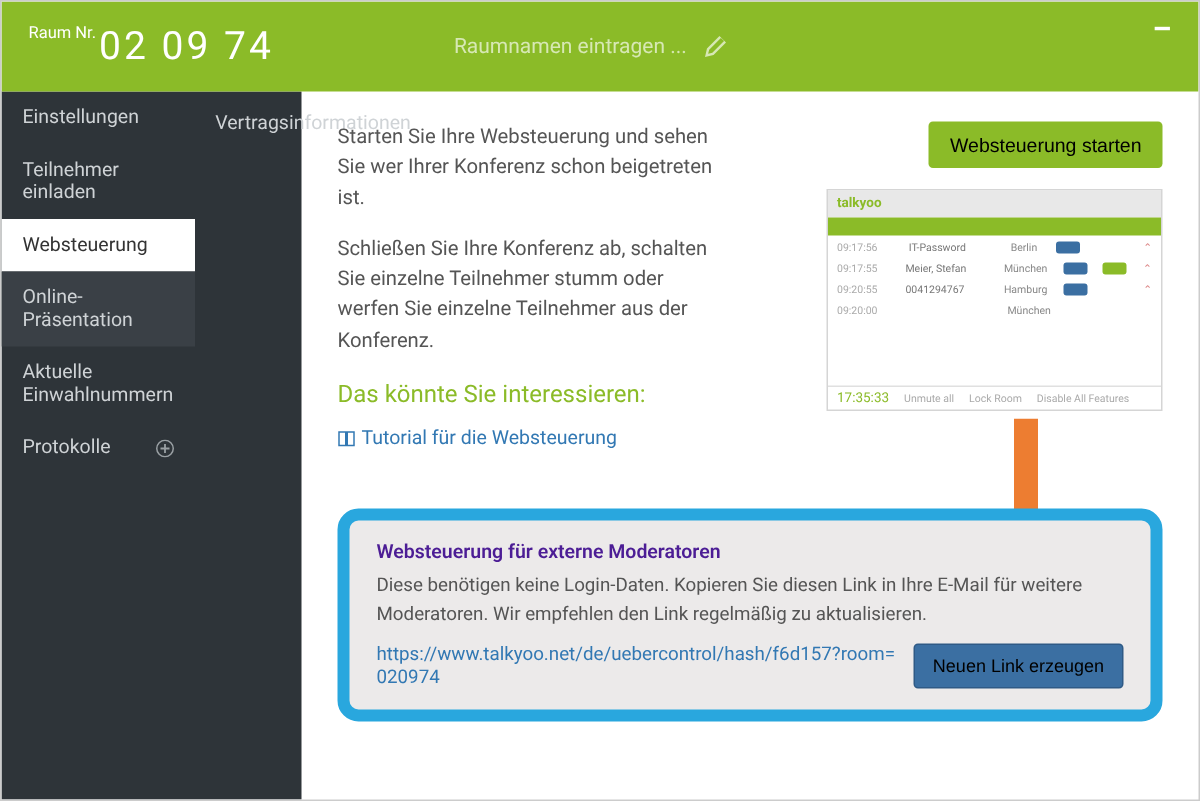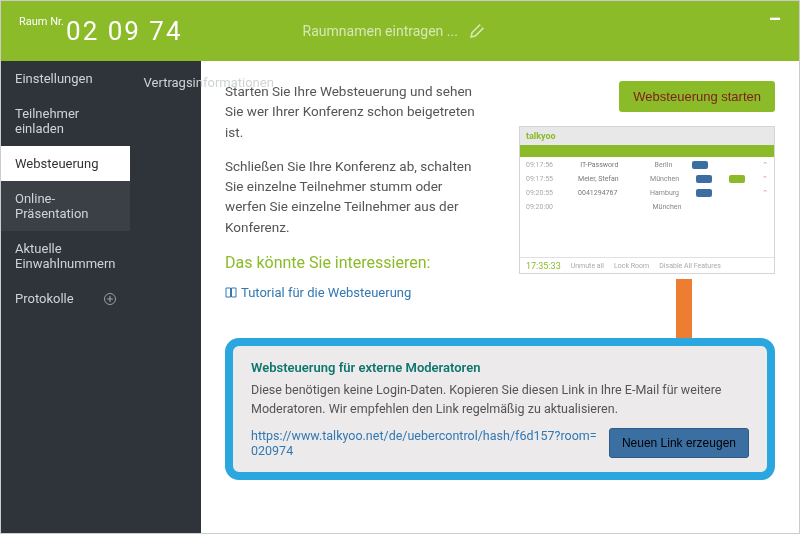--- a/index.html
+++ b/index.html
@@ -27,37 +27,37 @@
 
   .main { flex: 1; padding: 20px 24px; overflow: auto; position: relative; }
   .top-row { display: flex; gap: 20px; }
   .desc { flex: 1; color: #555; font-size: 13.5px; line-height: 1.5; }
   .desc p { margin-bottom: 14px; }
   .interest-head { color: #8bbb28; font-size: 16px; font-weight: 400; margin-top: 10px; margin-bottom: 8px; }
   .tutorial-link { color: #3278b3; font-size: 13px; text-decoration: none; display: inline-flex; align-items: center; gap: 4px; }
   .book-icon { width: 12px; height: 12px; fill: #3278b3; }
 
   .right-col { width: 270px; display: flex; flex-direction: column; align-items: flex-end; }
-  .btn-green { background: #8bbb28; color: #7f1d1d; border: none; border-radius: 3px; padding: 8px 14px; font-size: 13px; cursor: pointer; margin-bottom: 14px; }
-  .preview { width: 256px; height: 148px; border: 1px solid #d5d5d5; background: #fff; display: flex; flex-direction: column; font-size: 7px; color: #888; justify-content: center; }
+  .btn-green { background: #8bbb28; color: #000000; border: none; border-radius: 3px; padding: 8px 14px; font-size: 13px; cursor: pointer; margin-bottom: 14px; }
+  .preview { width: 224px; height: 148px; border: 1px solid #d5d5d5; background: #fff; display: flex; flex-direction: column; font-size: 7px; color: #888; justify-content: center; }
   .pv-head { height: 18px; background: #e8e8e8; display: flex; align-items: center; padding: 0 6px; gap: 6px; }
   .pv-logo { color: #8bbb28; font-weight: bold; font-size: 9px; }
   .pv-cols { background: #8bbb28; height: 12px; }
   .pv-rows { flex: 1; padding: 4px 6px; display: flex; flex-direction: column; gap: 6px; }
   .pv-row { display: flex; justify-content: space-between; align-items: center; }
   .pv-row span:first-child { width: 35px; color:#aaa; }
   .pv-row .nm { width: 55px; color:#777; }
   .pv-chip { width: 16px; height: 8px; border-radius: 2px; }
   .pv-foot { height: 16px; border-top: 1px solid #e0e0e0; display: flex; align-items: center; padding: 0 6px; gap: 10px; color:#aaa; }
   .pv-time { color: #8bbb28; font-size: 9px; }
 
   .arrow { position: absolute; right: 90px; top: 218px; width: 50px; height: 110px; pointer-events:none; }
 
   .ext-box-wrap { margin-top: 34px; border: 8px solid #29a7de; border-radius: 14px; padding: 14px 18px; background: #eceaea; position: relative; }
-  .ext-title { font-weight: 600; font-size: 13px; color: #0f766e; margin-bottom: 6px; }
+  .ext-title { font-weight: 600; font-size: 13px; color: #4c1d95; margin-bottom: 6px; }
   .ext-desc { font-size: 12.5px; color: #555; line-height: 1.5; margin-bottom: 10px; }
   .ext-row { display: flex; justify-content: space-between; align-items: center; gap: 10px; }
   .ext-link { color: #3278b3; font-size: 12.5px; text-decoration: none; word-break: break-all; }
   .btn-blue { background: #3b6fa2; color: #000000; border: 1px solid #2f5a86; border-radius: 3px; padding: 7px 12px; font-size: 12px; cursor: pointer; white-space: nowrap; }
 </style>
 </head>
 <body>
 
 <div class="app">
   <div class="header">

